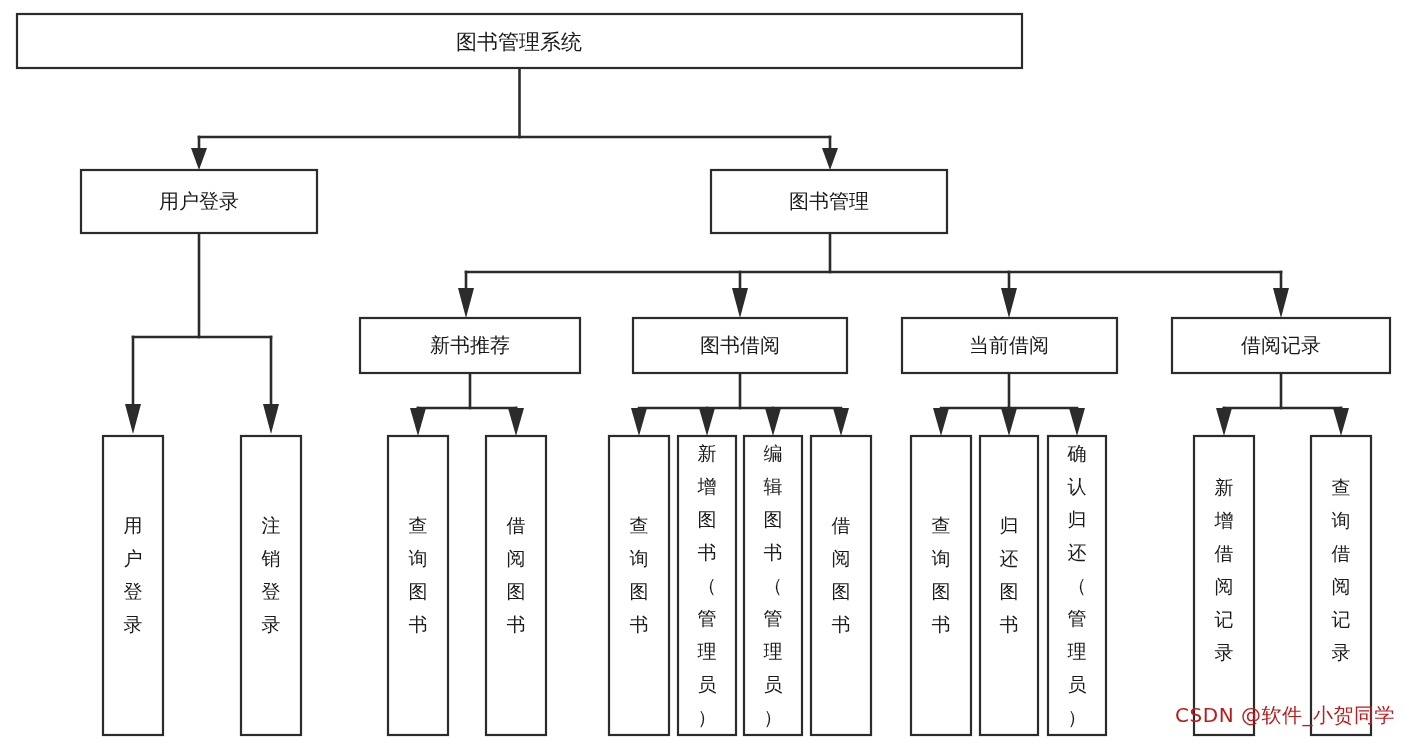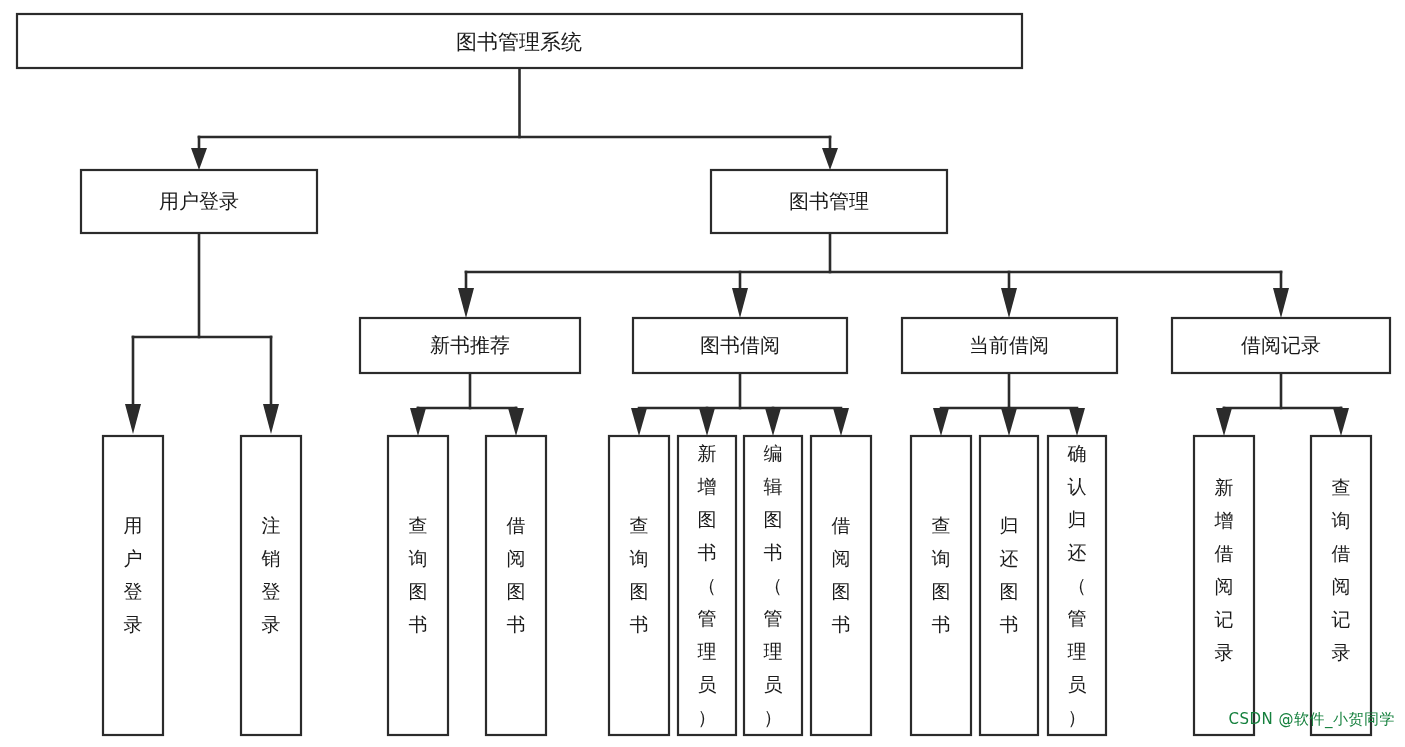--- a/index.html
+++ b/index.html
@@ -55,22 +55,22 @@
     font-family: "DejaVu Sans", "Liberation Sans", sans-serif;
     fill: #1a1a1a;
     font-size: 19px;
     text-anchor: middle;
   }
   .watermark {
     position: absolute;
     right: 10px;
     bottom: 6px;
     font-family: "DejaVu Sans", "Liberation Sans", sans-serif;
-    font-size: 15px;
-    color: #15803d;
+    font-size: 20px;
+    color: #b91c1c;
     letter-spacing: 0.5px;
     white-space: nowrap;
     user-select: none;
   }
 </style>
 </head>
 <body>
 
 <div id="diagram-root">
 

